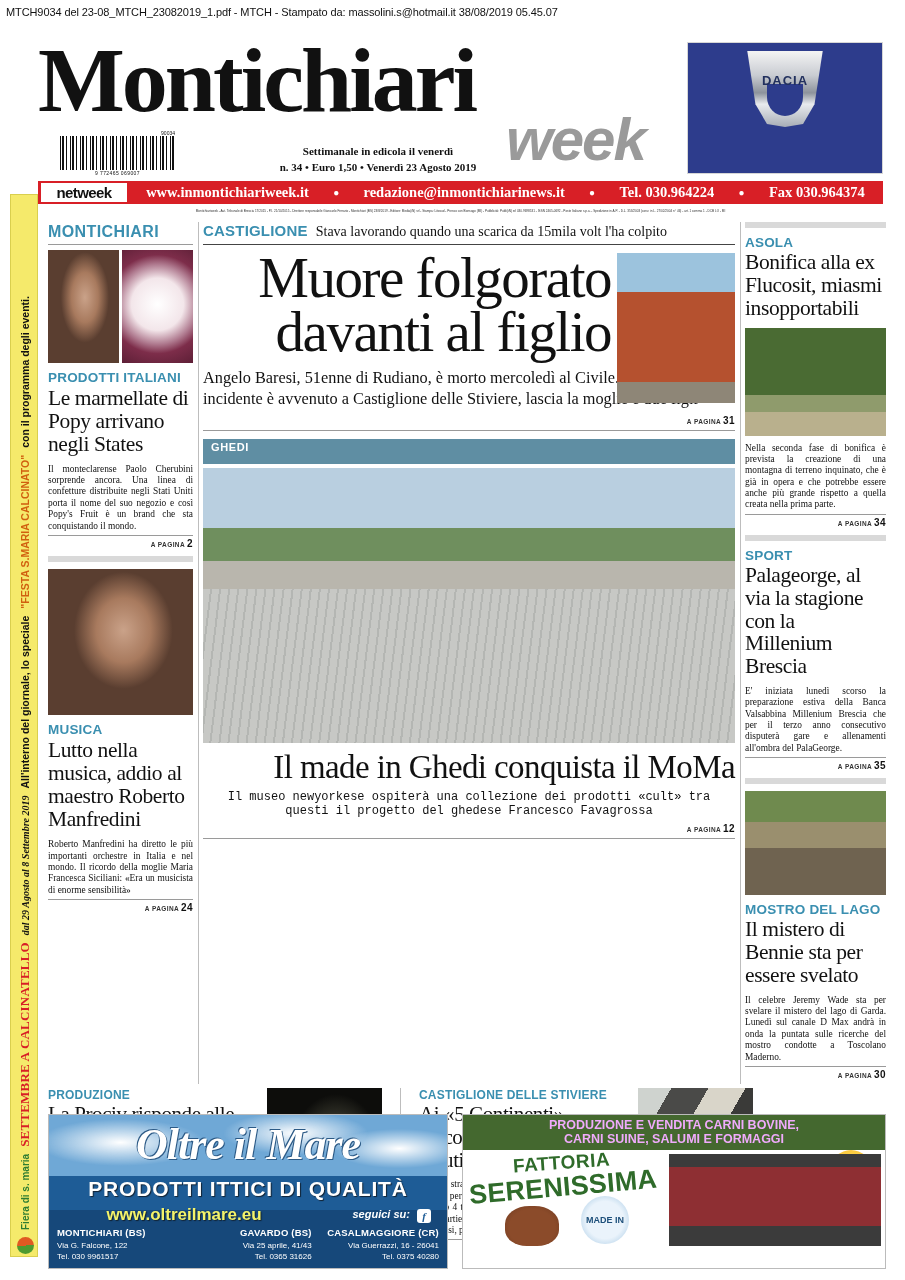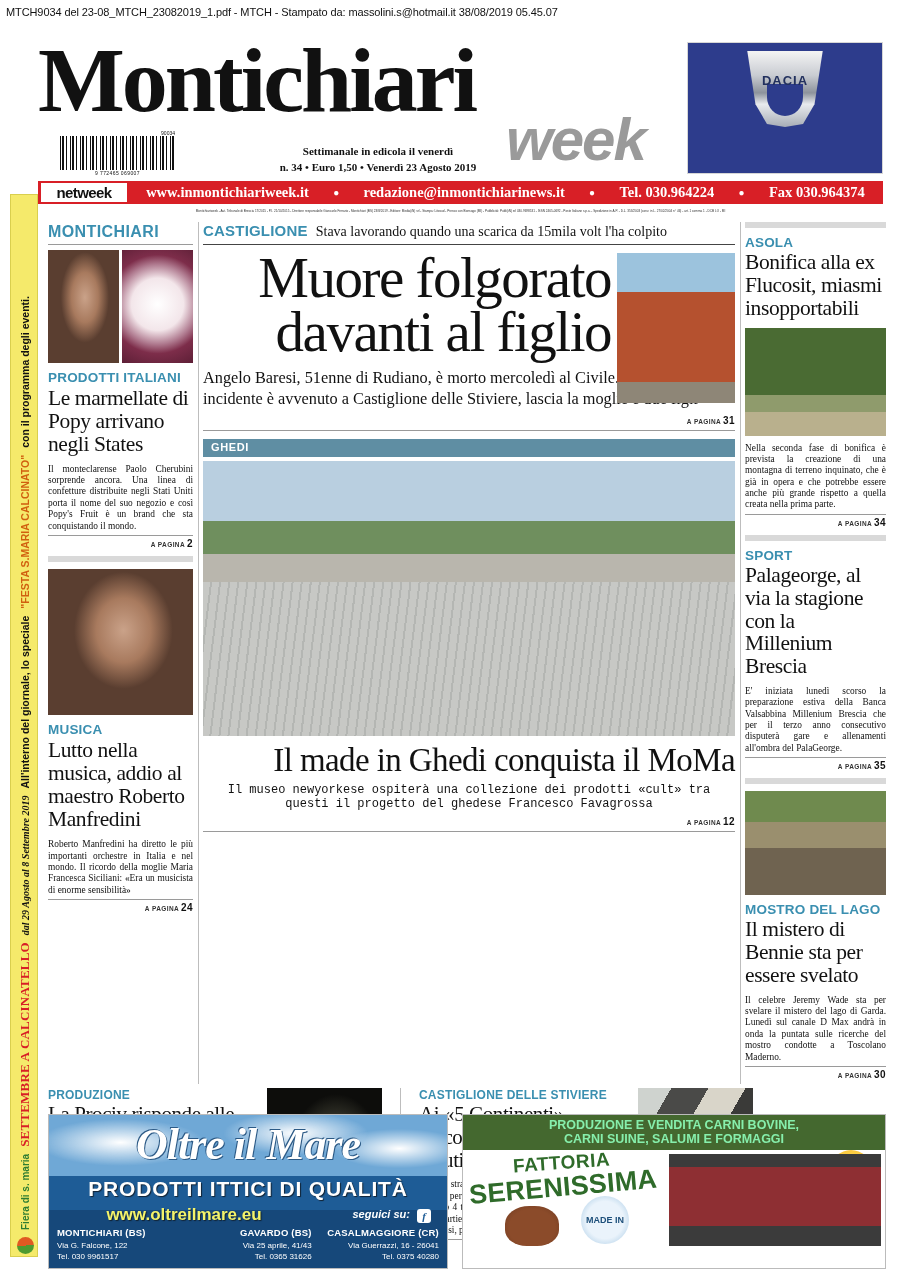--- a/index.html
+++ b/index.html
@@ -131,21 +131,21 @@
   .ph-night { background:
      radial-gradient(ellipse 40% 50% at 60% 55%, #6e6a52 0%, #2a2a22 70%, #0d0d0b 100%); }
   .ph-trash { background:
      linear-gradient(120deg,#cfd3cf 0 18%, #4a4a48 18% 38%, #d9d5c9 38% 58%, #3a3a38 58% 74%, #cfc9b9 74% 100%); }
 
   
   .c-top-rule { height:1px; background:#444; }
   .c-headline { font-size:57px; line-height:0.95; letter-spacing:-1.5px; }
   .c-standfirst { font-family:"Liberation Serif", serif; font-size:16.3px; line-height:1.25; color:#111; }
 
-  .ghedi-band { background:#5f8ea3; height:18px; position:relative;text-align:right; }
+  .ghedi-band { background:#5f8ea3; height:25px; position:relative;text-align:right; }
   .ghedi-band span{ position:absolute; left:8px; top:2px; color:#fff;
      font-family:"Liberation Sans", sans-serif; font-weight:bold; font-size:11px; letter-spacing:.6px;}
   .ghedi-hl { font-size:33px; letter-spacing:-.6px; text-align:right; }
   .ghedi-sub { font-family:Liberation Mono, monospace; font-size:12px; text-align:center; color:#111; }
 
   
   .bottom { position:absolute; left:38px; top:1062px; width:838px; }
   .bs { position:relative; }
   .bs .hl2 { font-size:21px; line-height:1.08; }
 
@@ -172,21 +172,21 @@
      border-radius:3px; text-align:center; line-height:14px; font-size:11px; font-weight:bold;
      font-family:"Liberation Serif", serif; vertical-align:-2px; margin-left:4px;}
   .ad-sea .shops{ position:absolute; left:8px; right:8px; bottom:5px; display:flex;
      font-family:"Liberation Sans", sans-serif; color:#fff; font-size:8px; line-height:1.45;}
   .ad-sea .shops div{ flex:1; }
   .ad-sea .shops b{ font-size:9.5px; display:block; letter-spacing:.2px;}
   .ad-sea .shops .c2{ text-align:right;} .ad-sea .shops .c3{ text-align:right;}
 
   .ad-farm { position:absolute; left:452px; top:1088px; width:424px; height:155px;
      border:1px solid #bbb; background:#fff; overflow:hidden; }
-  .ad-farm .top{ background:#44682f; color:#86efac; text-align:center; padding:3px 0 4px;
+  .ad-farm .top{ background:#44682f; color:#f0abfc; text-align:center; padding:3px 0 4px;
      font-family:"Liberation Sans", sans-serif; font-weight:bold; font-size:12.5px; line-height:1.12;}
   .ad-farm .mid{ position:relative; height:100px; }
   .ad-farm .brandwrap{ position:absolute; left:6px; top:2px; width:185px; text-align:center;}
   .ad-farm .b1{ font-family:"Liberation Sans", sans-serif; font-weight:bold; font-size:19px;
      color:#2f6b2a; letter-spacing:.5px; transform:rotate(-4deg); }
   .ad-farm .b2{ font-family:"Liberation Sans", sans-serif; font-weight:bold; font-size:27px;
      color:#2f6b2a; letter-spacing:.2px; transform:rotate(-5deg); margin-top:-2px;}
   .ad-farm .sun{ position:absolute; right:14px; top:0; width:40px; height:40px; border-radius:50%;
      background:radial-gradient(circle,#ffd84d 45%, #f6b42a 100%); }
   .ad-farm .cow{ position:absolute; left:42px; bottom:4px; width:54px; height:40px;

